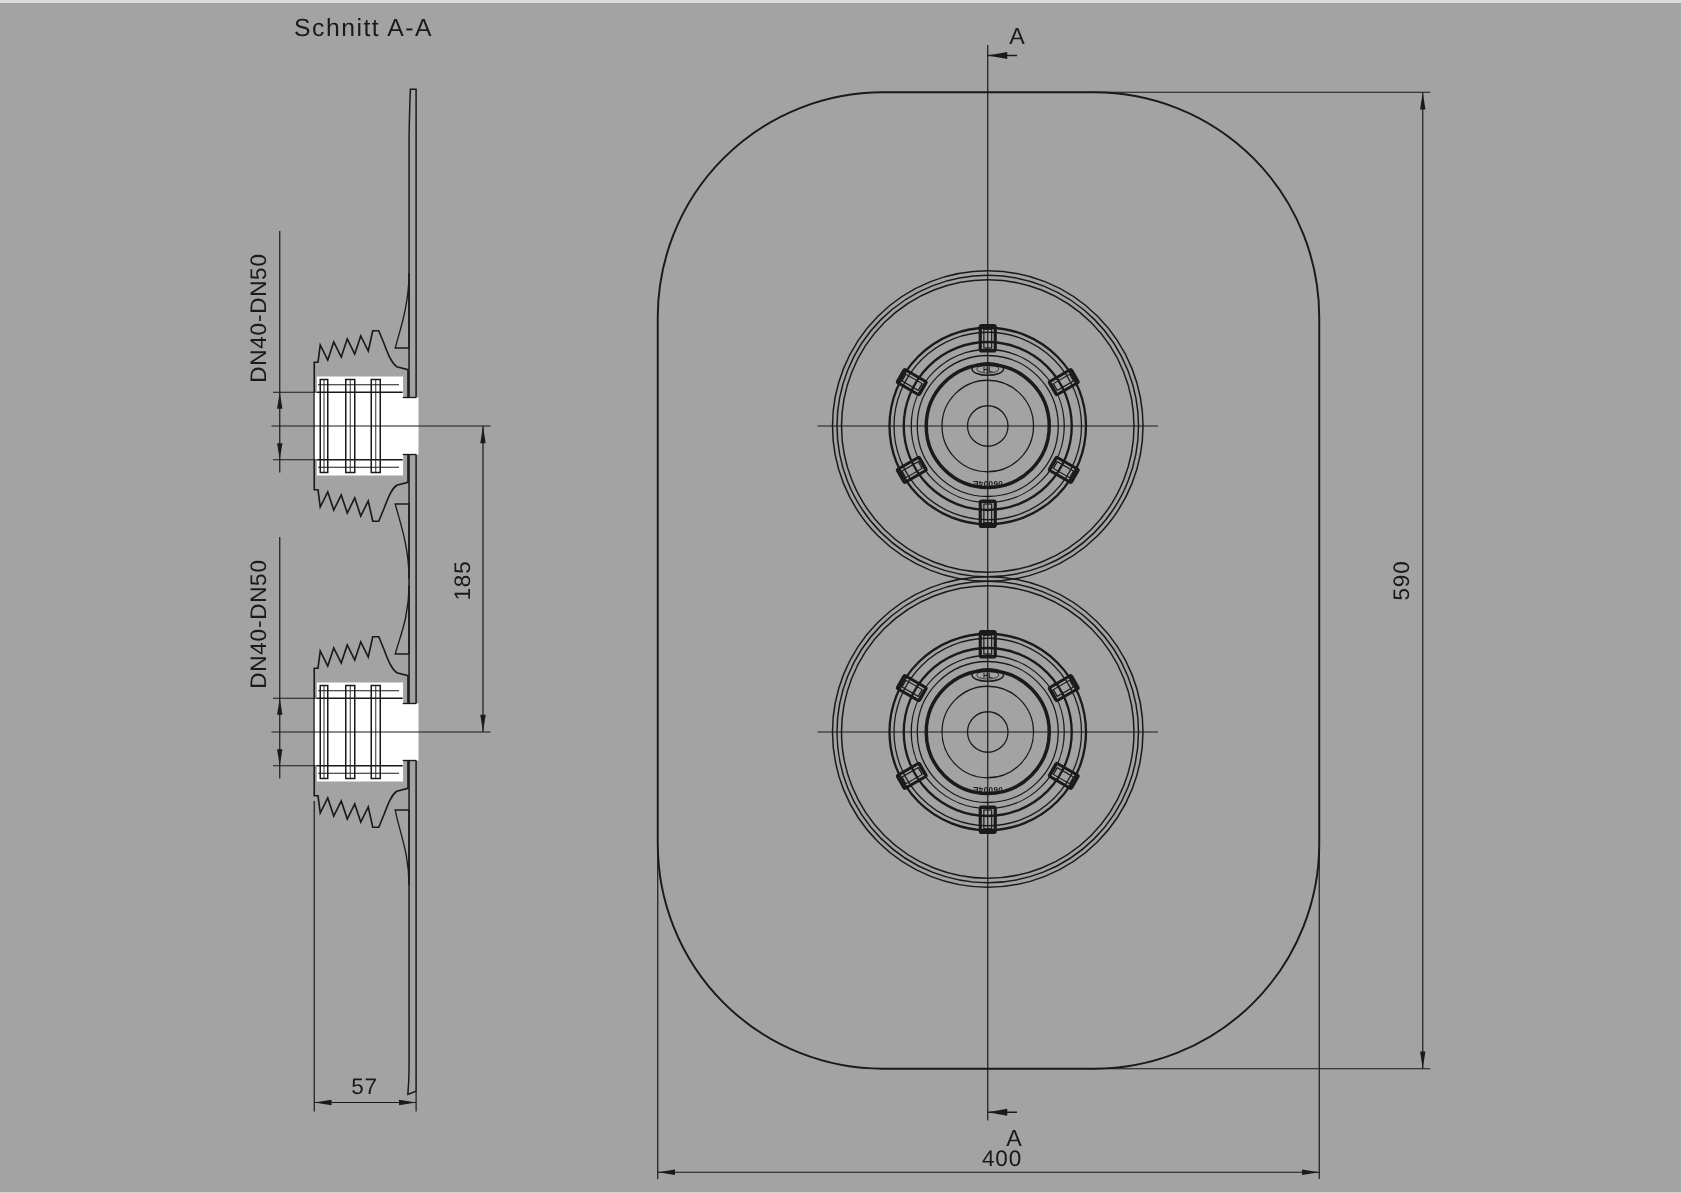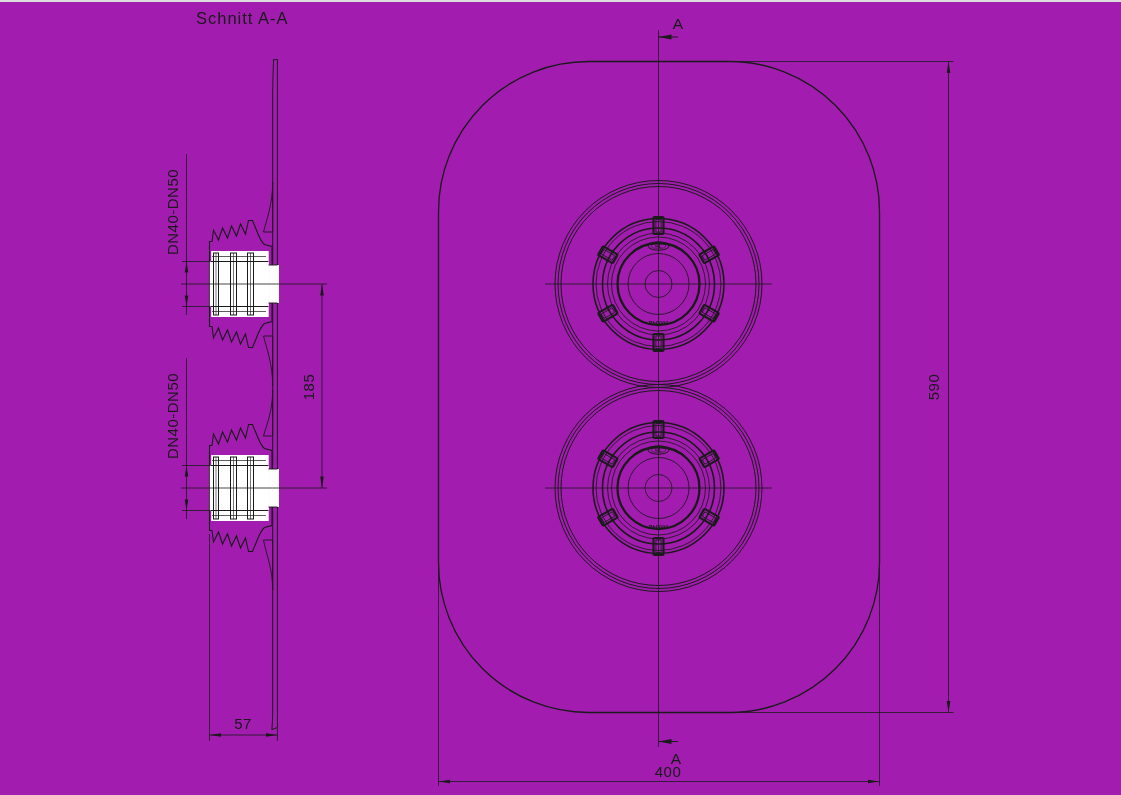--- a/index.html
+++ b/index.html
@@ -1,19 +1,19 @@
 <!DOCTYPE html>
 <html><head>
 <meta charset="utf-8">
 <style>
   html,body{margin:0;padding:0;background:#fff;}
   .canvas{
     position:relative;
     width:1121px;height:795px;
-    background:#a21caf;
+    background:#a3a3a3;
     border-top:2px solid #dcdcdc;
     box-sizing:border-box;
     overflow:hidden;
     font-family:"Liberation Sans", sans-serif;
   }
   svg{position:absolute;left:0;top:0;}
   text{fill:#1a1a1a;font-family:"Liberation Sans", sans-serif;}
   .t-title{font-size:16.5px;letter-spacing:1px;}
   .t-dim{font-size:15px;letter-spacing:0.5px;}
   .t-marker{font-size:15.5px;}

